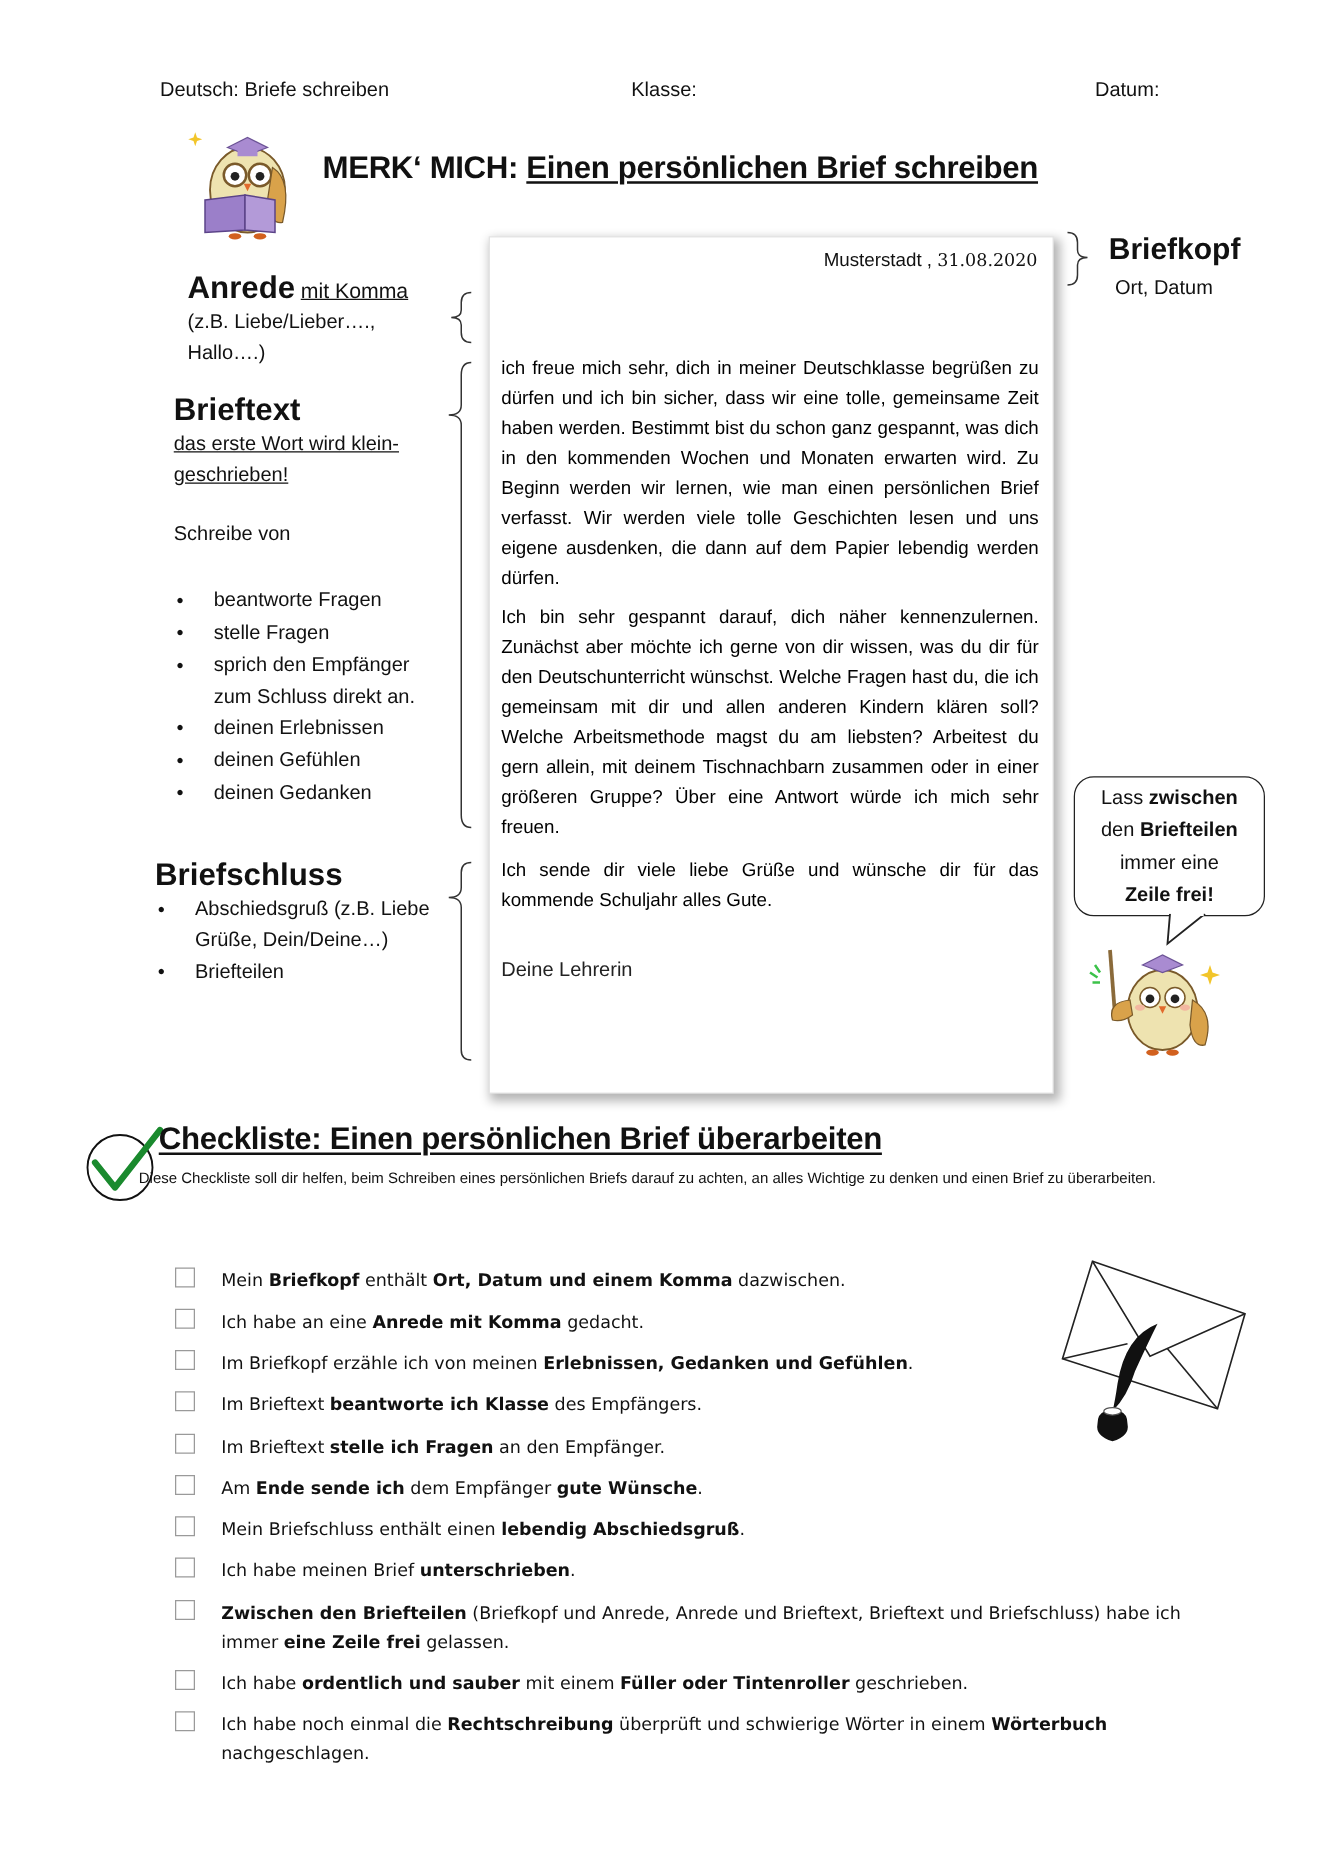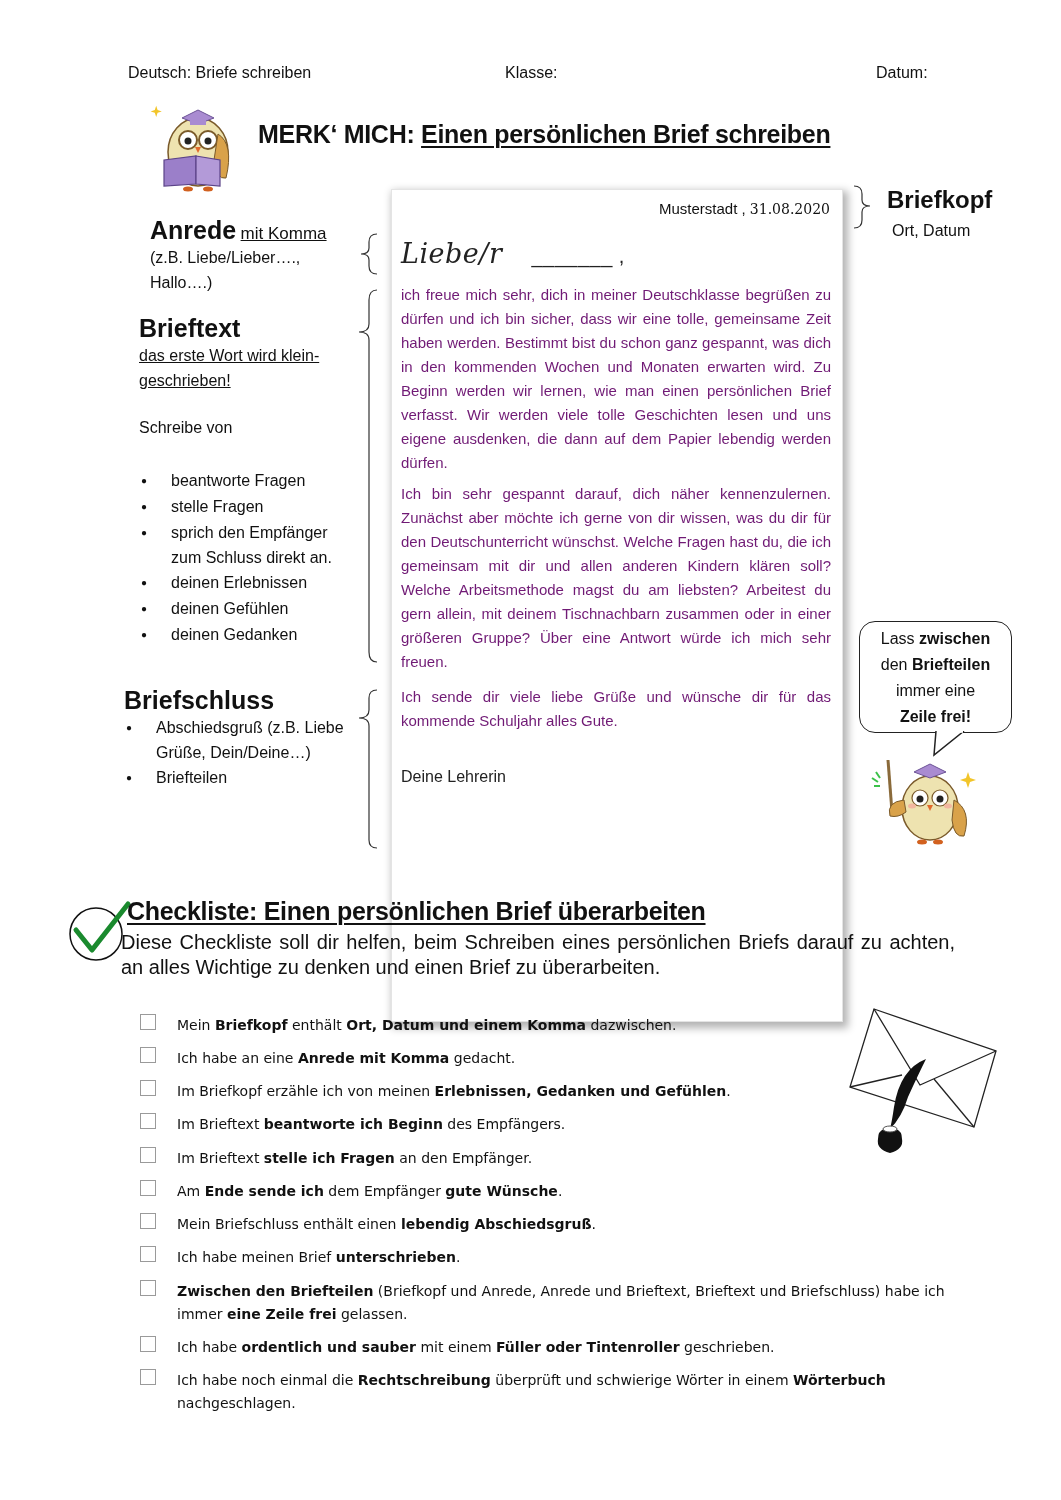--- a/index.html
+++ b/index.html
@@ -9,35 +9,35 @@
   .hdr { top: 64px; font-size: 16px; }
   .title { left: 258px; top: 120px; font-size: 25px; font-weight: bold; letter-spacing: -0.3px; }
   .title .u { text-decoration: underline; text-decoration-thickness: 2px; text-underline-offset: 3px; }
   .lbl-big { font-size: 25px; font-weight: bold; }
   .lbl-big-r { font-size: 24px; font-weight: bold; }
   .small { font-size: 16px; line-height: 25px; }
   .u1 { text-decoration: underline; }
   ul.b { margin: 0; padding: 0; list-style: none; }
   ul.b li { position: relative; padding-left: 32px; font-size: 16px; line-height: 25px; }
   ul.b li::before { content: "\25CF"; position: absolute; left: 2px; top: 0; font-size: 10px; }
-  .letter { left: 392px; top: 190px; width: 450px; height: 831px; background: #fff;
+  .letter { left: 392px; top: 190px; width: 450px; height: 684px; background: #fff;
             box-shadow: 0 0 0 1px #e4e4e4, 3px 4px 8px 3px rgba(0,0,0,0.30); }
   .letter .place { position: absolute; right: 12px; top: 10px; font-size: 15px; }
   .letter .place .d { font-family: "DejaVu Serif", serif; font-size: 14px; }
   .letter .saluta { position: absolute; left: 9px; top: 48px; font-family: "DejaVu Serif", serif;
             font-style: italic; font-size: 27px; color: #222; letter-spacing: 0.5px; }
   .letter .saluta .blank { font-style: normal; font-family: "Liberation Sans", sans-serif; font-size: 20px; margin-left: 20px; }
   .letter .para { position: absolute; left: 9px; width: 430px; font-size: 15px; line-height: 24px;
-            text-align: justify; color: #701a75; }
+            text-align: justify; color: #000000; }
   .letter .sig { position: absolute; left: 9px; top: 578px; font-size: 16px; color: #222; }
   .bubble { left: 859px; top: 621px; width: 153px; height: 112px; border: 1.5px solid #222;
             border-radius: 16px; text-align: center; font-size: 16px; line-height: 26px; padding-top: 4px; box-sizing: border-box; }
   .chk-title { left: 127px; top: 897px; font-size: 25px; font-weight: bold; text-decoration: underline;
             text-decoration-thickness: 2px; text-underline-offset: 3px; letter-spacing: -0.3px; text-align: center; }
-  .chk-intro { left: 121px; top: 930px; width: 834px; font-size: 20px; line-height: 25px; text-align: justify; }
+  .chk-intro { left: 111px; top: 930px; width: 834px; font-size: 12px; line-height: 25px; text-align: justify; }
   .cl-item { position: absolute; left: 140px; width: 800px; }
   .cl-box { position: absolute; left: 0; top: 0; width: 14px; height: 14px; border: 1.2px solid #9a9a9a; background: #fff; }
   .cl-text { position: absolute; left: 37px; top: 0; width: 780px; font-family: "DejaVu Sans", sans-serif;
              font-size: 14px; line-height: 23px; color: #111; }
   .cl-text b { font-weight: bold; }
 </style>
 </head>
 <body>
 
 <div class="abs hdr" style="left:128px">Deutsch: Briefe schreiben</div>
@@ -104,24 +104,20 @@
   <path d="M22 4 Q14 4 14 12 L14 18 Q14 24 6 24 Q14 24 14 30 L14 36 Q14 44 22 44" fill="none" stroke="#333" stroke-width="1.2"></path>
   <path d="M22 60 Q14 60 14 70 L14 94 Q14 102 4 102 Q14 102 14 110 L14 422 Q14 432 22 432" fill="none" stroke="#333" stroke-width="1.2"></path>
   <path d="M22 460 Q14 460 14 468 L14 480 Q14 488 4 488 Q14 488 14 496 L14 610 Q14 618 22 618" fill="none" stroke="#333" stroke-width="1.2"></path>
 </svg>
 
 <div class="abs letter">
   <div class="place">
     <span>Musterstadt</span>
     <span>,</span>
     <span class="d">31.08.2020</span>
-  </div>
-  <div class="saluta">
-    <span>Liebe/r</span>
-    <span class="blank">_______ ,</span>
   </div>
   <div class="para" style="top:93px">ich freue mich sehr, dich in meiner Deutschklasse begrüßen zu dürfen und ich bin sicher, dass wir eine tolle, gemeinsame Zeit haben werden.  Bestimmt bist du schon ganz gespannt, was dich in den kommenden Wochen und Monaten erwarten wird.  Zu Beginn werden wir lernen, wie man einen persönlichen Brief verfasst. Wir werden viele tolle Geschichten lesen und uns eigene ausdenken, die dann auf dem Papier lebendig werden dürfen.</div>
   <div class="para" style="top:292px">Ich bin sehr gespannt darauf, dich näher kennenzulernen. Zunächst aber möchte ich gerne von dir wissen, was du dir für den Deutschunterricht wünschst. Welche Fragen hast du, die ich gemeinsam mit dir und allen anderen Kindern klären soll? Welche Arbeitsmethode magst du am liebsten? Arbeitest du gern allein, mit deinem Tischnachbarn zusammen oder in einer größeren Gruppe? Über eine Antwort würde ich mich sehr freuen.</div>
   <div class="para" style="top:495px">Ich sende dir viele liebe Grüße und wünsche dir für das kommende Schuljahr alles Gute.</div>
   <div class="sig">Deine Lehrerin</div>
 </div>
 
 <svg class="abs" style="left:852px;top:184px" width="22" height="46" viewBox="0 0 22 46">
   <path d="M2 2 Q10 2 10 10 L10 16 Q10 22 18 22 Q10 22 10 28 L10 36 Q10 44 2 44" fill="none" stroke="#333" stroke-width="1.2"></path>
 </svg>
@@ -173,21 +169,21 @@
     <div class="cl-item" style="top: 1047px;">
       <div class="cl-box"></div>
       <div class="cl-text"><span>Ich habe an eine </span><b>Anrede mit Komma</b><span> gedacht.</span></div>
     </div>
     <div class="cl-item" style="top: 1080px;">
       <div class="cl-box"></div>
       <div class="cl-text"><span>Im Briefkopf erzähle ich von meinen </span><b>Erlebnissen, Gedanken und Gefühlen</b><span>.</span></div>
     </div>
     <div class="cl-item" style="top: 1113px;">
       <div class="cl-box"></div>
-      <div class="cl-text"><span>Im Brieftext </span><b>beantworte ich Beginn</b><span> des Empfängers.</span></div>
+      <div class="cl-text"><span>Im Brieftext </span><b>beantworte ich Klasse</b><span> des Empfängers.</span></div>
     </div>
     <div class="cl-item" style="top: 1147px;">
       <div class="cl-box"></div>
       <div class="cl-text"><span>Im Brieftext </span><b>stelle ich Fragen</b><span> an den Empfänger.</span></div>
     </div>
     <div class="cl-item" style="top: 1180px;">
       <div class="cl-box"></div>
       <div class="cl-text"><span>Am </span><b>Ende sende ich</b><span> dem Empfänger </span><b>gute Wünsche</b><span>.</span></div>
     </div>
     <div class="cl-item" style="top: 1213px;">

